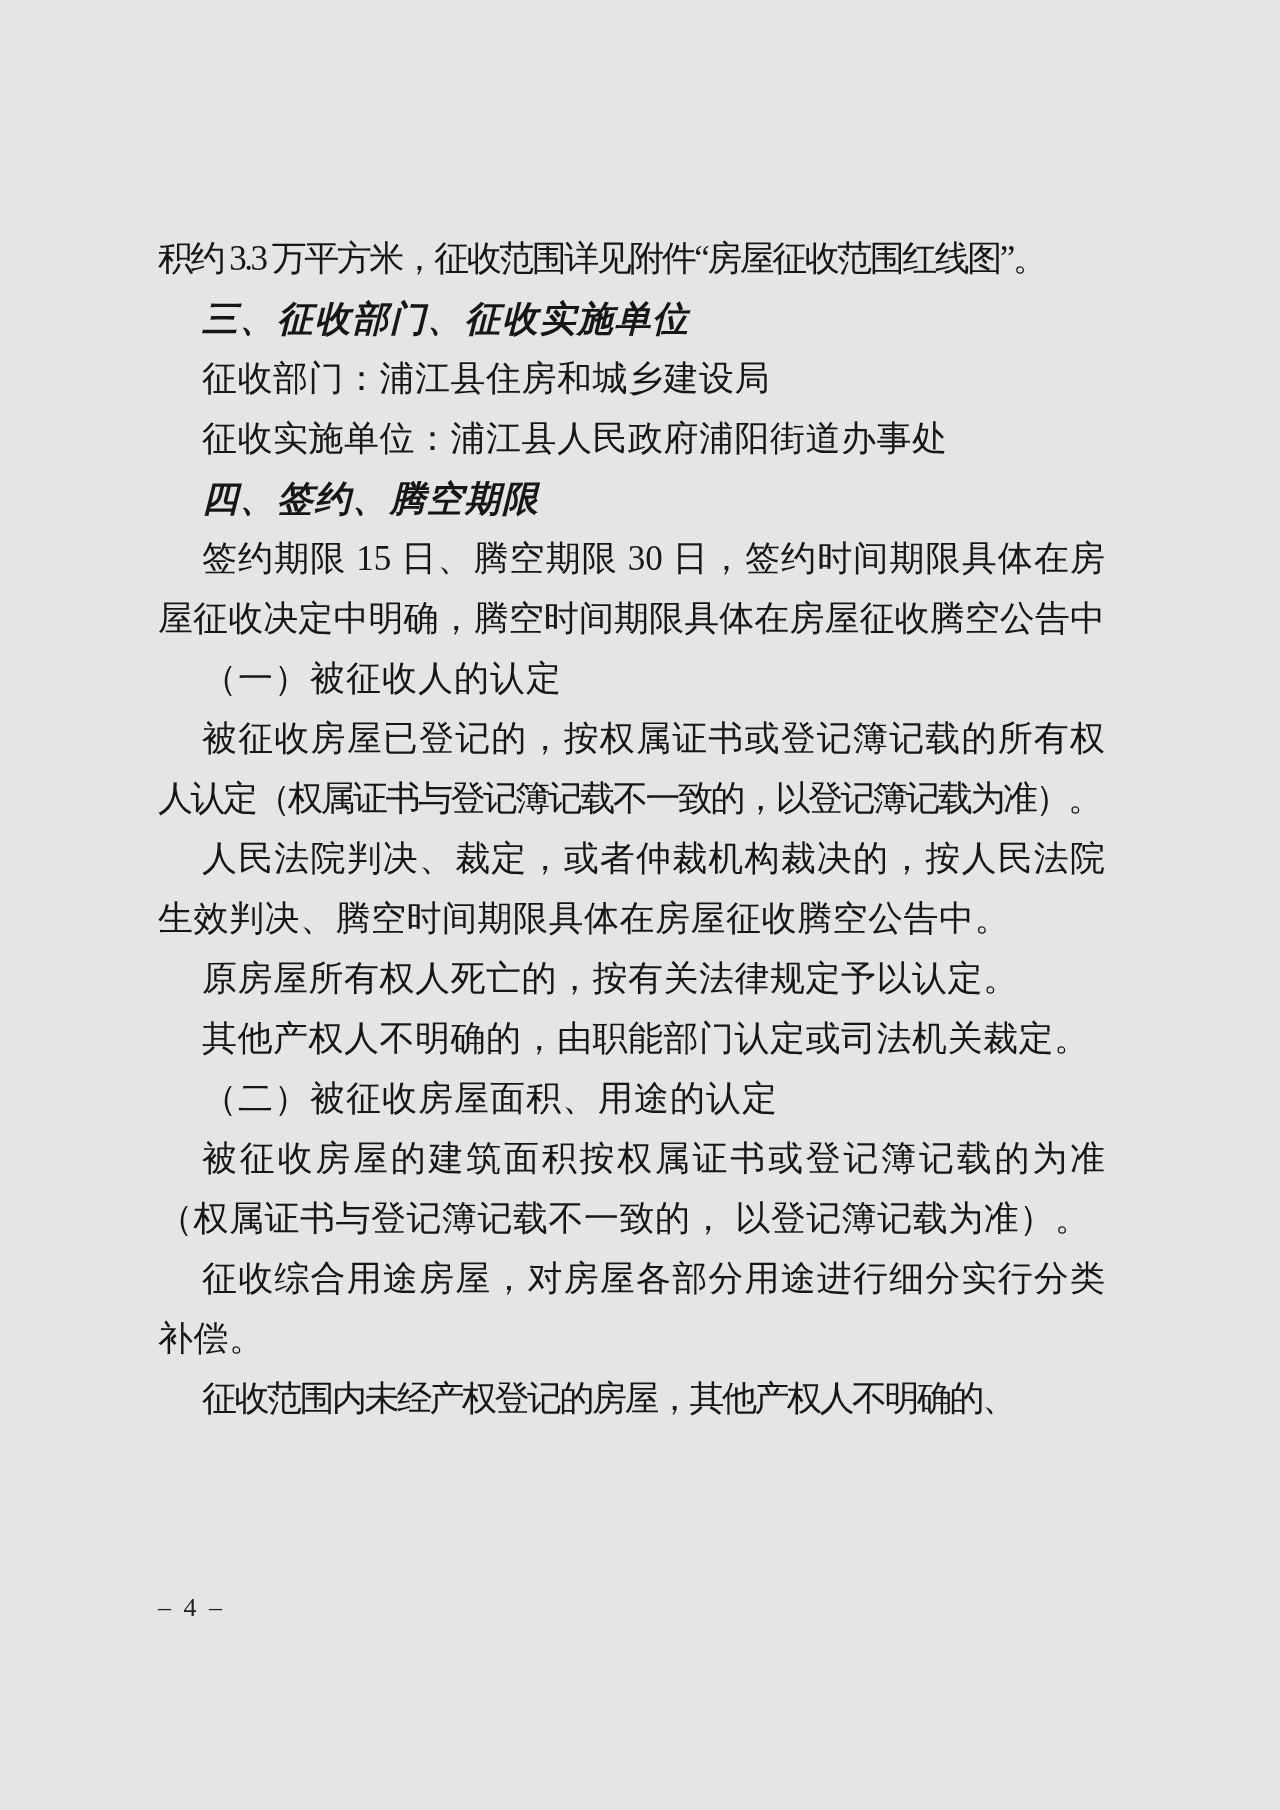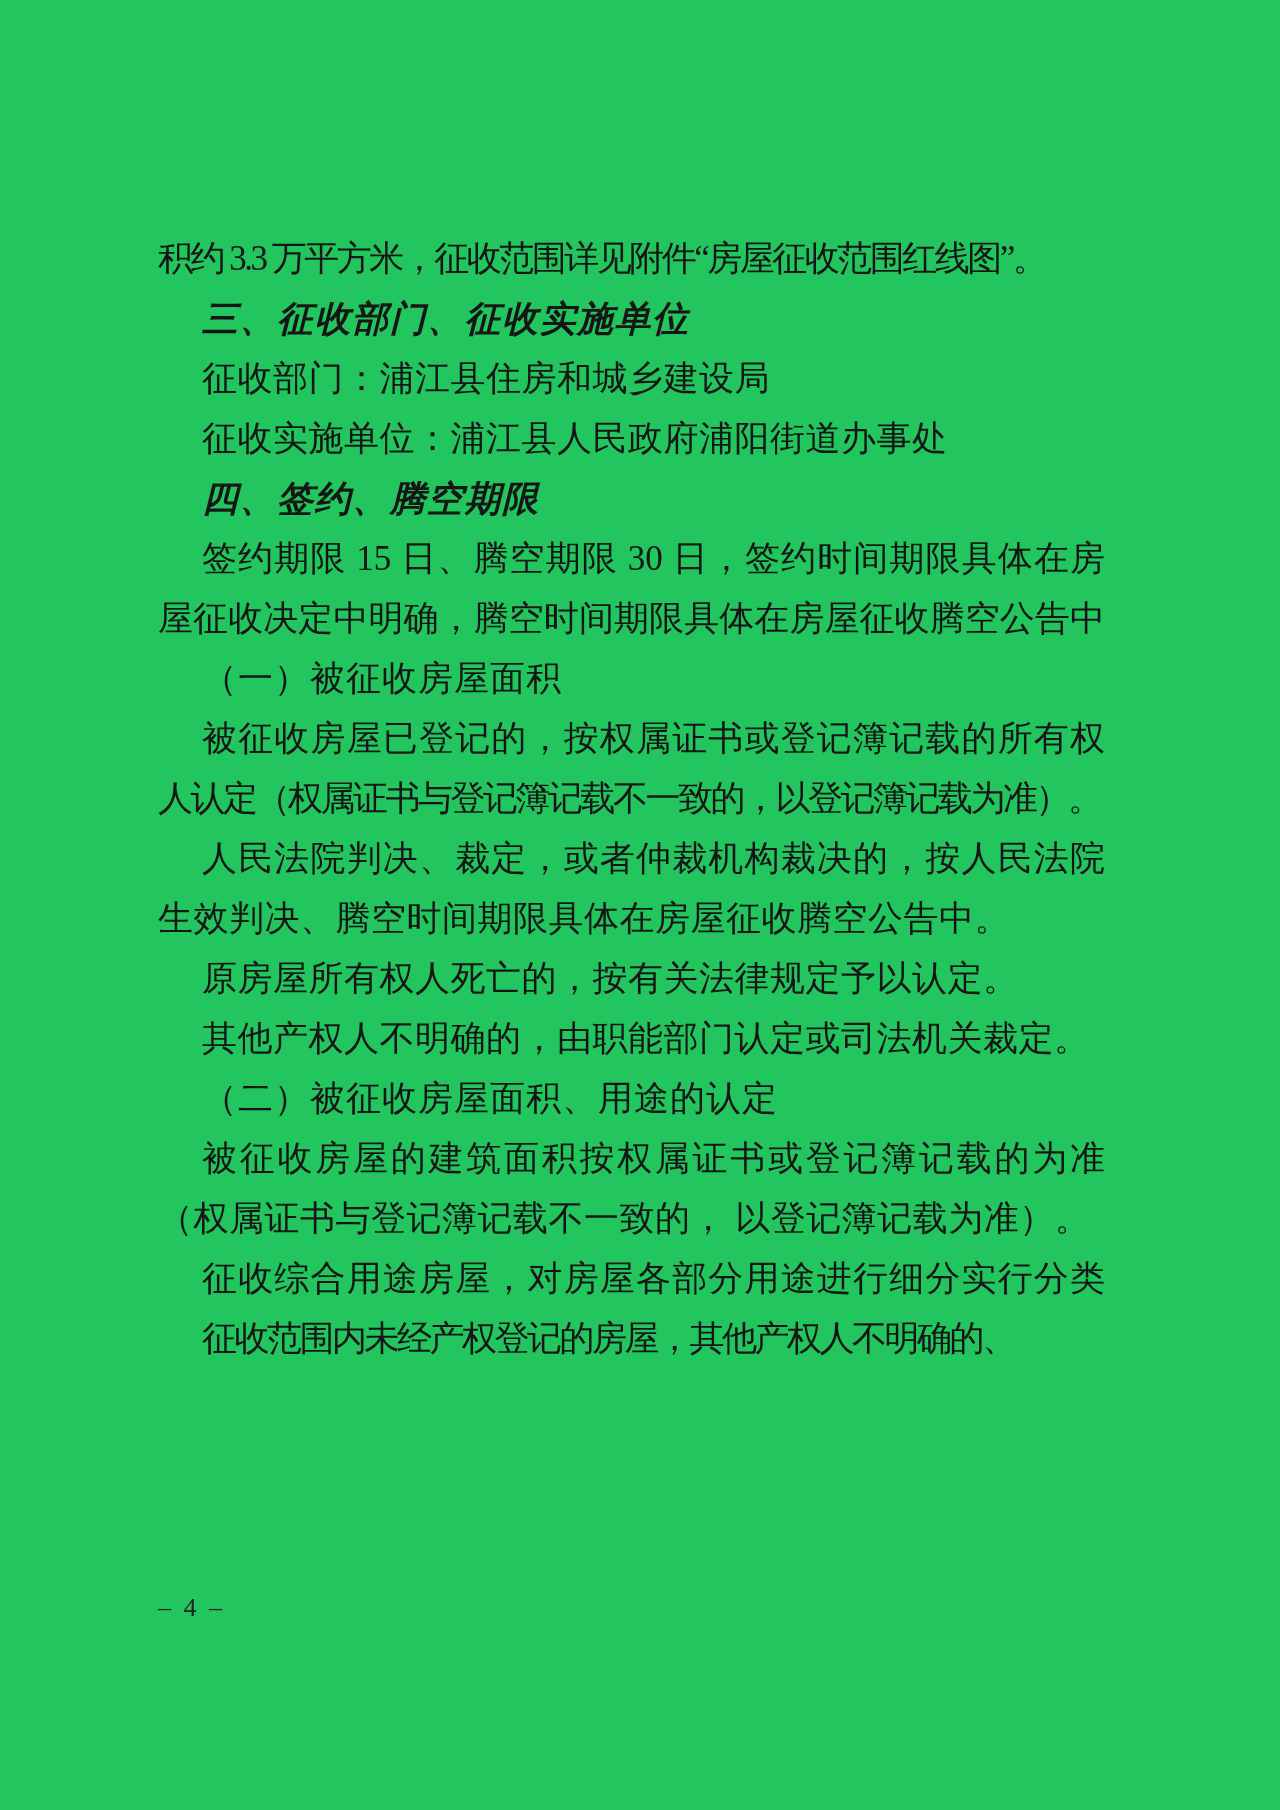--- a/index.html
+++ b/index.html
@@ -12,21 +12,21 @@
     height: 1810px;
     position: relative;
     background: #ffffff;
     color: #161616;
     font-family: "Liberation Serif", "DejaVu Serif", serif;
     overflow: hidden;
   }
   .page {
     position: absolute;
     inset: 0;
-    background: #22c55e;
+    background: #e5e5e5;
   }
   .doc {
     position: absolute;
     left: 158px;
     top: 229px;
     width: 947px;
   }
   .line {
     height: 60px;
     line-height: 60px;
@@ -76,27 +76,28 @@
 
 <div class="page">
   <main class="doc" id="doc-lines">
       <div class="line body fit-tight">积约 3.3 万平方米，征收范围详见附件“房屋征收范围红线图”。</div>
       <div class="line heading fit-natural indent">三、征收部门、征收实施单位</div>
       <div class="line body fit-natural indent">征收部门：浦江县住房和城乡建设局</div>
       <div class="line body fit-natural indent">征收实施单位：浦江县人民政府浦阳街道办事处</div>
       <div class="line heading fit-natural indent">四、签约、腾空期限</div>
       <div class="line body fit-fill indent">签约期限 15 日、腾空期限 30 日，签约时间期限具体在房</div>
       <div class="line body fit-fill">屋征收决定中明确，腾空时间期限具体在房屋征收腾空公告中</div>
-      <div class="line subheading fit-natural indent">（一）被征收房屋面积</div>
+      <div class="line subheading fit-natural indent">（一）被征收人的认定</div>
       <div class="line body fit-fill indent">被征收房屋已登记的，按权属证书或登记簿记载的所有权</div>
       <div class="line body fit-tight">人认定（权属证书与登记簿记载不一致的，以登记簿记载为准）。</div>
       <div class="line body fit-fill indent">人民法院判决、裁定，或者仲裁机构裁决的，按人民法院</div>
       <div class="line body fit-natural">生效判决、腾空时间期限具体在房屋征收腾空公告中。</div>
       <div class="line body fit-natural indent">原房屋所有权人死亡的，按有关法律规定予以认定。</div>
       <div class="line body fit-natural indent">其他产权人不明确的，由职能部门认定或司法机关裁定。</div>
       <div class="line subheading fit-natural indent">（二）被征收房屋面积、用途的认定</div>
       <div class="line body fit-fill indent">被征收房屋的建筑面积按权属证书或登记簿记载的为准</div>
       <div class="line body fit-natural">（权属证书与登记簿记载不一致的， 以登记簿记载为准）。</div>
       <div class="line body fit-fill indent">征收综合用途房屋，对房屋各部分用途进行细分实行分类</div>
+      <div class="line body fit-natural">补偿。</div>
       <div class="line body fit-tight indent">征收范围内未经产权登记的房屋，其他产权人不明确的、</div>
     </main>
   <div class="page-number">– 4 –</div>
 </div>
 
 </body></html>

